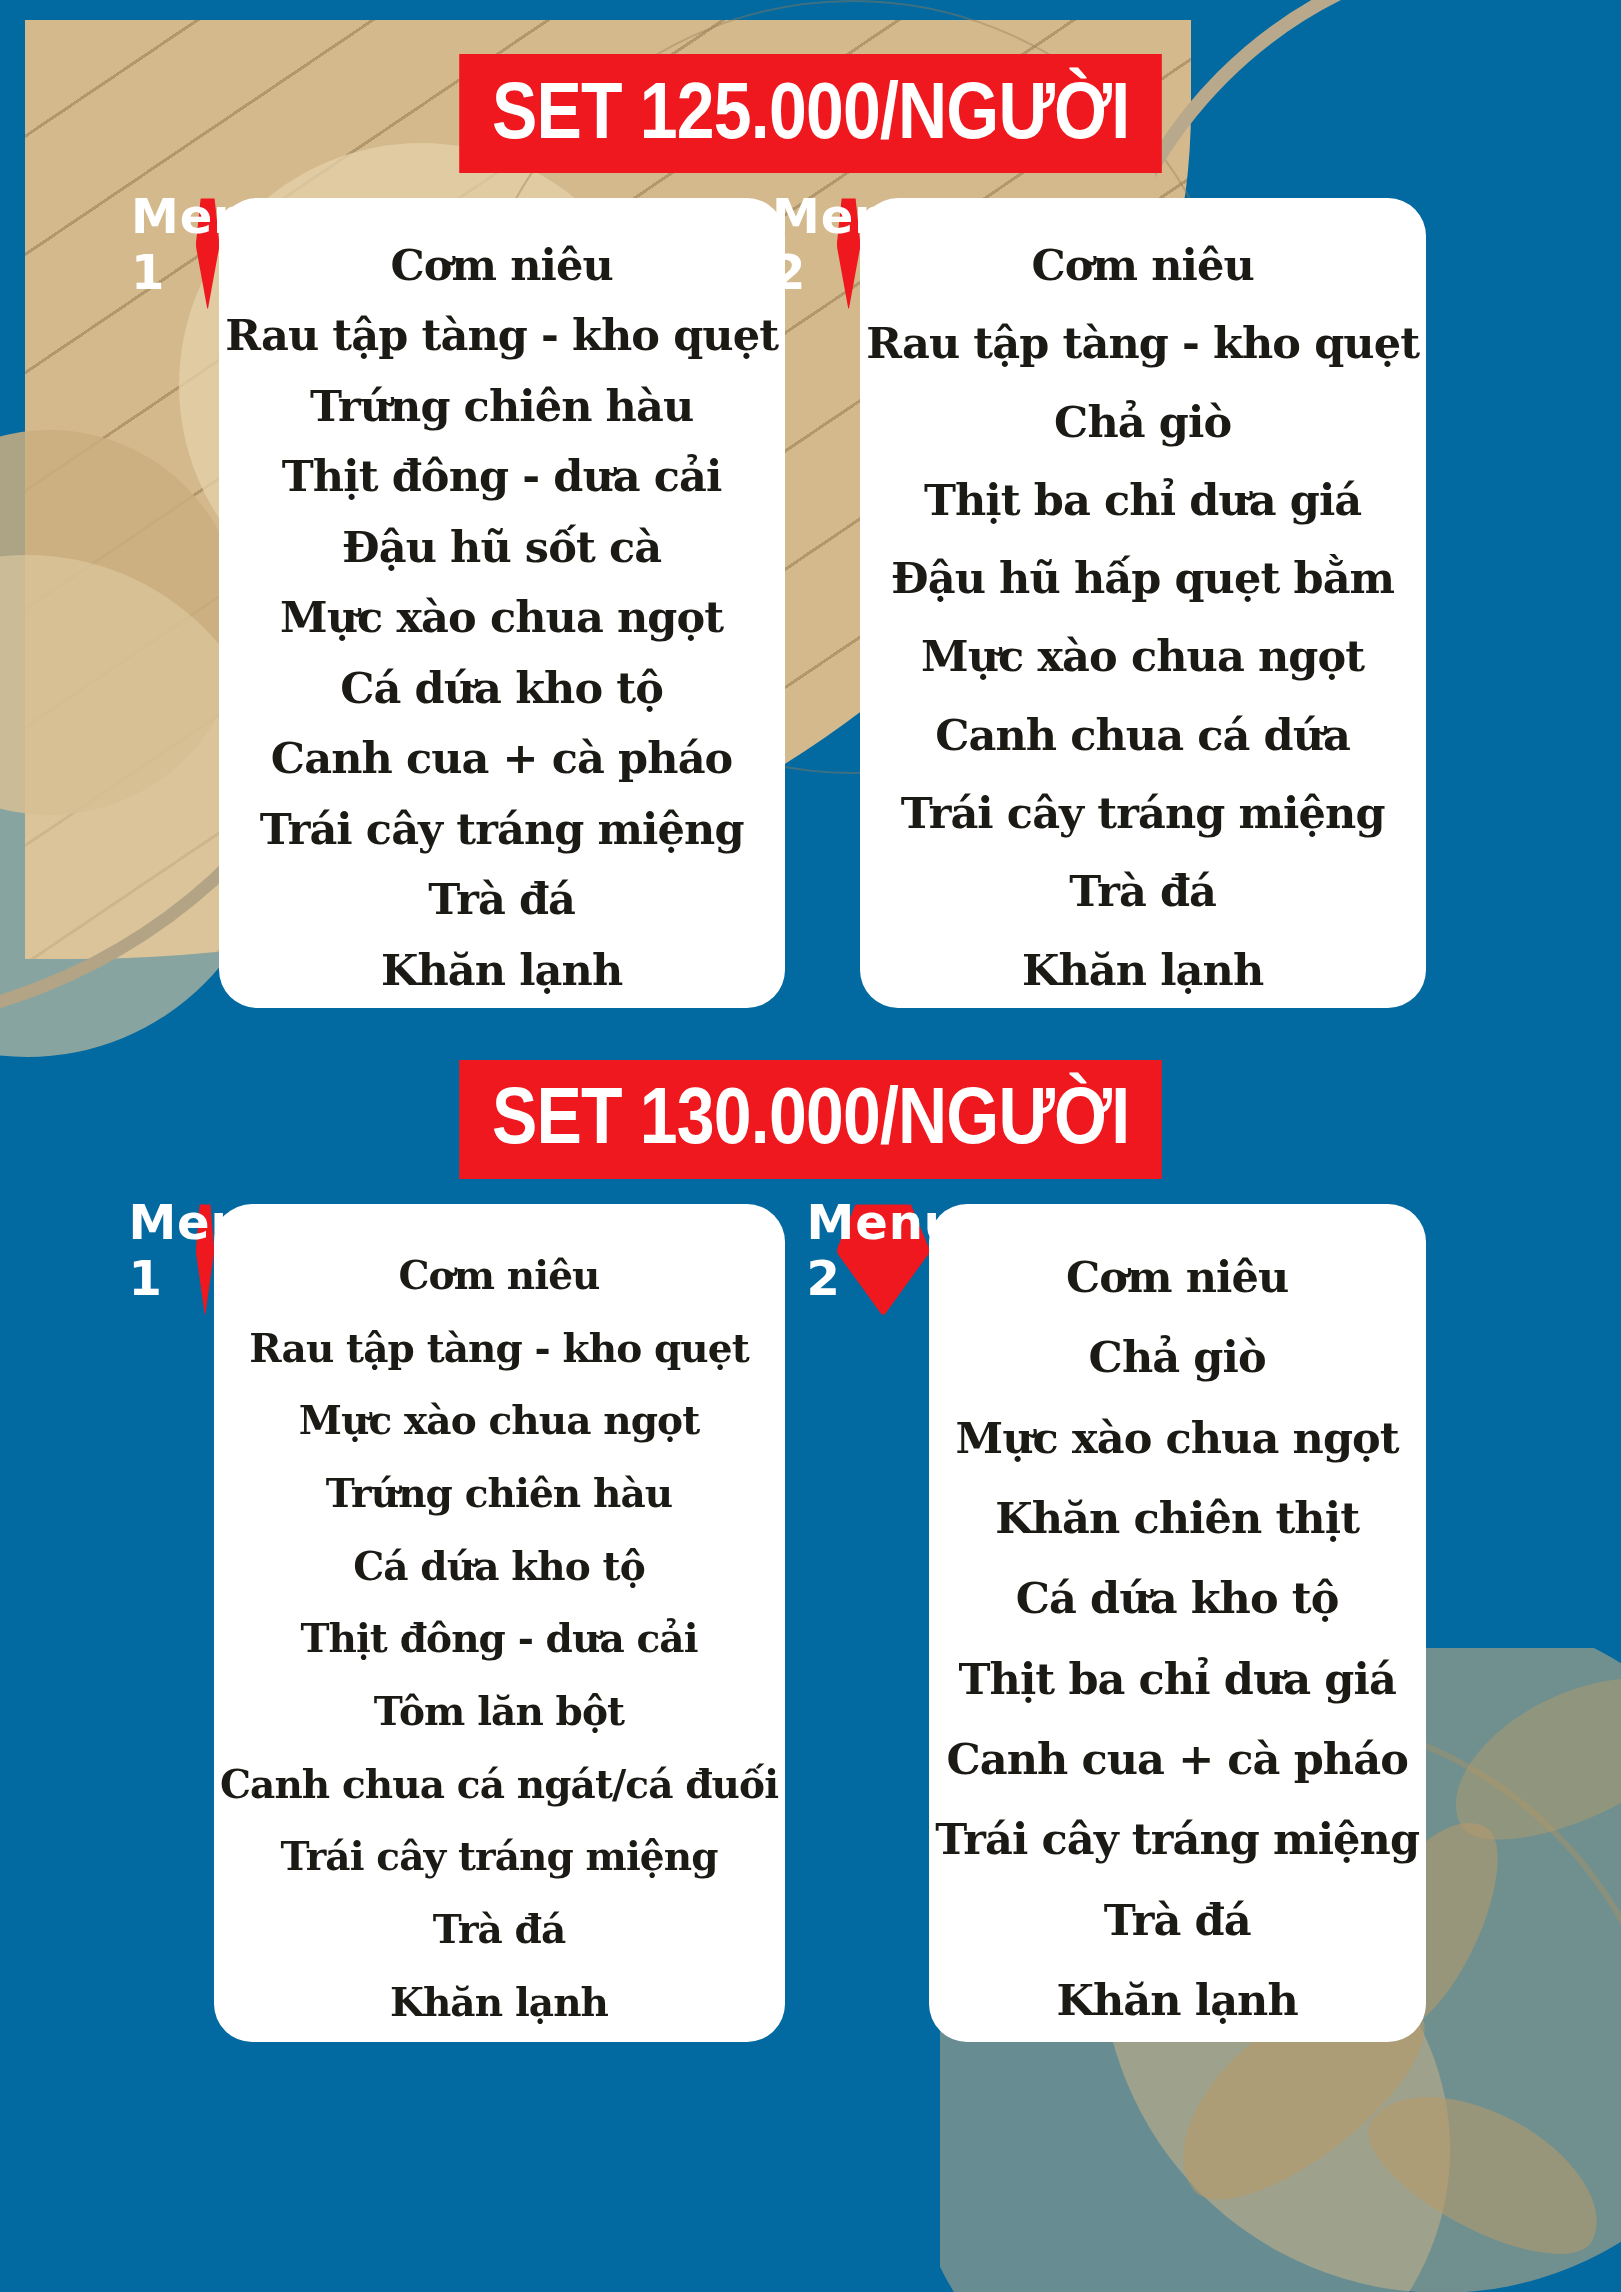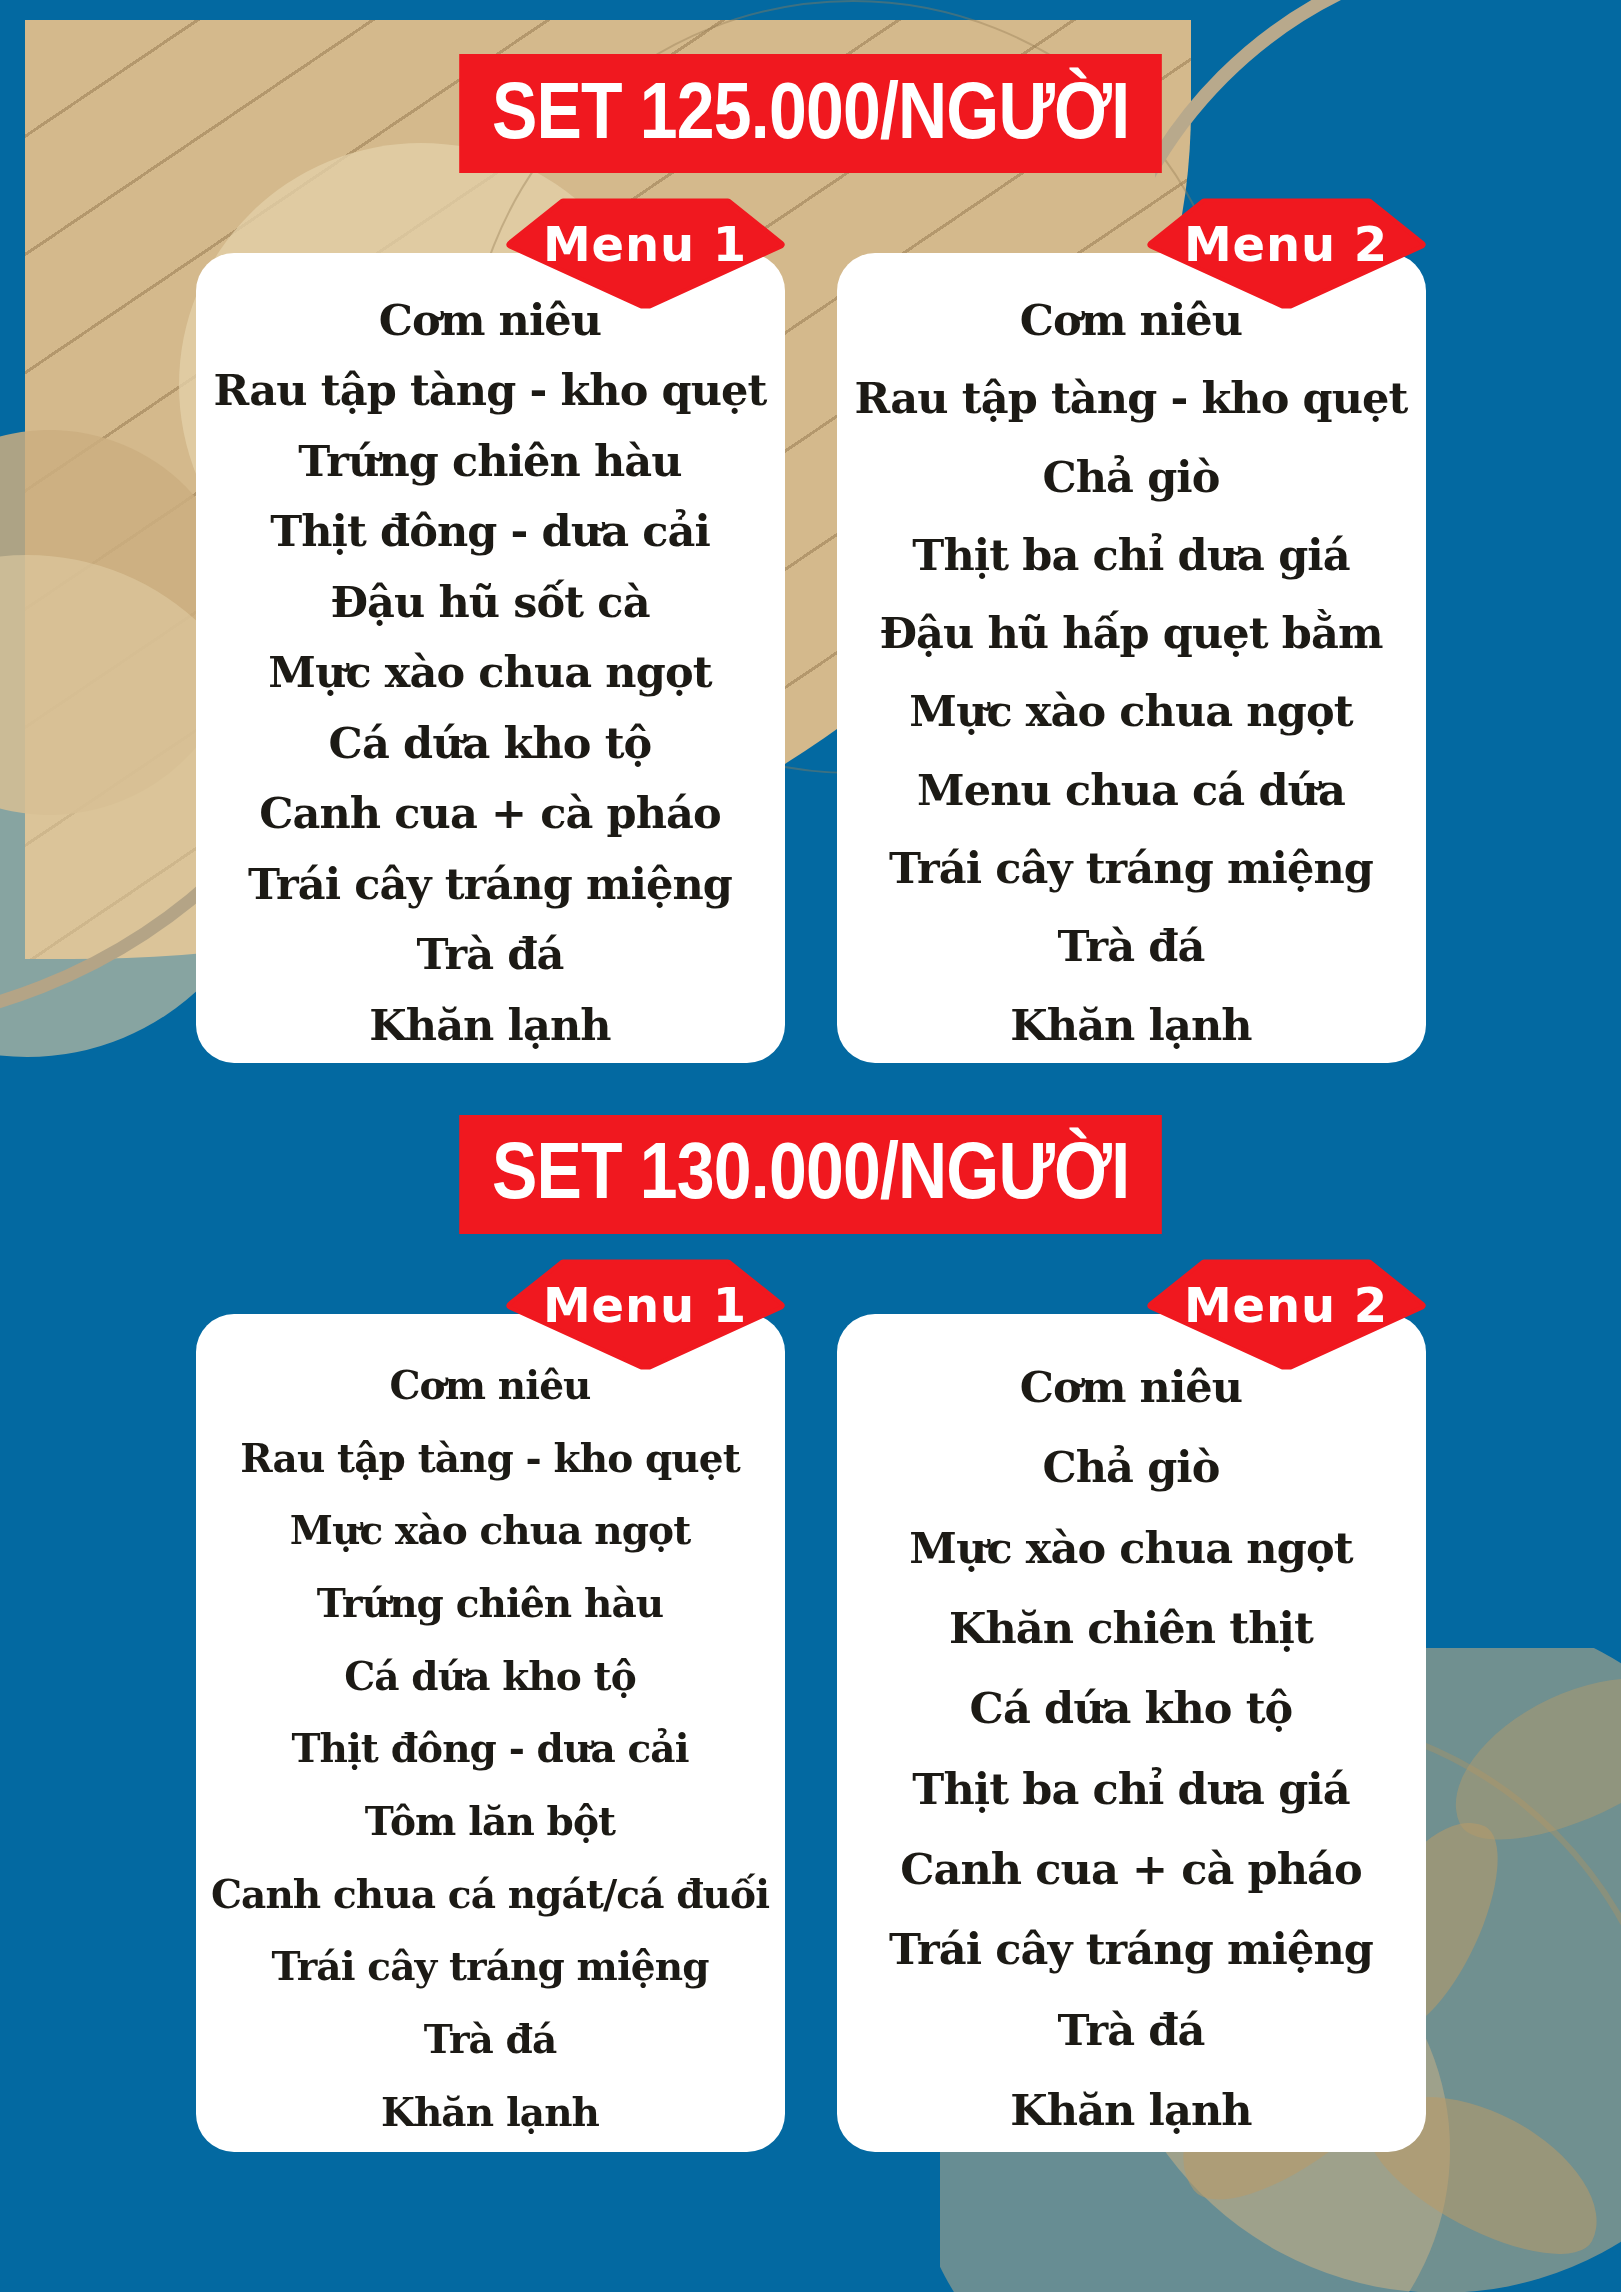--- a/index.html
+++ b/index.html
@@ -42,21 +42,21 @@
     margin:0 auto; width:fit-content;
     background:#f0181f; color:#ffffff;
     font-family:"Liberation Sans", sans-serif; font-weight:700;
     font-size:79px; line-height:1.12; letter-spacing:-0.9px;
     padding:12.5px 38px 18px; transform:scaleX(.86);
     white-space:nowrap;
   }
   .banner-1{margin-top:54px;}
   .banner-2{margin-top:52px;}
   .menus-row{display:flex; justify-content:center; gap:52px; margin-top:25px;}
-  .menu-col{display:flex; flex-direction:column; align-items:flex-end; width:589px;}
+  .menu-col{display:flex; flex-direction:row; align-items:flex-start; width:589px;}
   .badge{position:relative; width:279px; height:111px; margin-bottom:-56px; z-index:2;}
   .badge svg{position:absolute; inset:0; width:100%; height:100%;}
   .badge svg path{fill:#f0181f; stroke:#f0181f; stroke-width:9; stroke-linejoin:round; paint-order:stroke;}
   .badge-label{
     position:absolute; left:0; right:0; top:12.5px; height:68px;
     display:flex; align-items:center; justify-content:center;
     color:#fff; font-family:"DejaVu Sans", sans-serif; font-weight:bold;
     font-size:48px; letter-spacing:0.9px;
   }
   .card{
@@ -139,21 +139,21 @@
             <div class="badge-label">Menu 2</div>
           </div>
           <div class="card">
             <ul class="dish-list">
                 <li>Cơm niêu</li>
                 <li>Rau tập tàng - kho quẹt</li>
                 <li>Chả giò</li>
                 <li>Thịt ba chỉ dưa giá</li>
                 <li>Đậu hũ hấp quẹt bằm</li>
                 <li>Mực xào chua ngọt</li>
-                <li>Menu chua cá dứa</li>
+                <li>Canh chua cá dứa</li>
                 <li>Trái cây tráng miệng</li>
                 <li>Trà đá</li>
                 <li>Khăn lạnh</li>
               </ul>
           </div>
         </div>
       </div>
     </section>
 
     <section class="set set-2">

